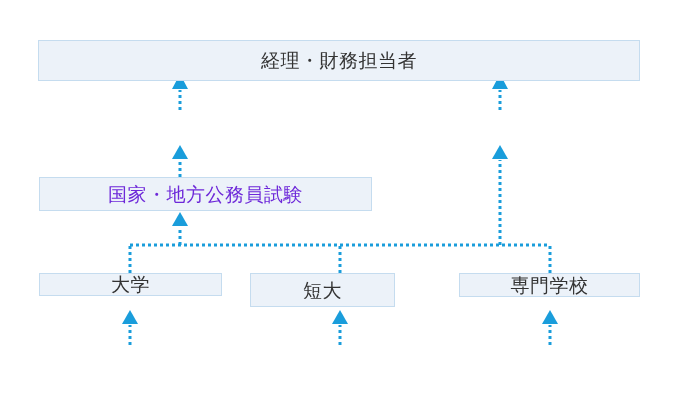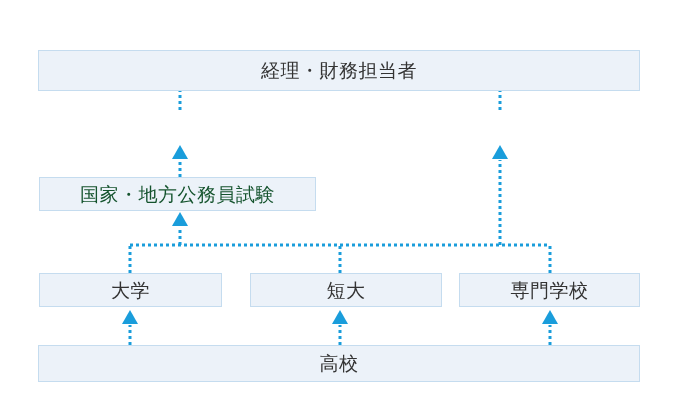--- a/index.html
+++ b/index.html
@@ -90,27 +90,26 @@
       <line x1="340" y1="345" x2="340" y2="325" stroke="#1a9ddb" stroke-width="3" stroke-dasharray="3 3"></line>
       <polygon points="340,310 348,324 332,324" fill="#1a9ddb"></polygon>
     </g>
 
     <g>
       <line x1="550" y1="345" x2="550" y2="325" stroke="#1a9ddb" stroke-width="3" stroke-dasharray="3 3"></line>
       <polygon points="550,310 558,324 542,324" fill="#1a9ddb"></polygon>
     </g>
   </svg>
 
-  <div class="node" style="left: 38px; top: 50px; width: 602px; height: 41px; background: rgb(236, 242, 249); border-color: rgb(197, 220, 239); color: rgb(51, 51, 51);">経理・財務担当者</div>
+  <div class="node" style="left: 38px; top: 40px; width: 602px; height: 41px; background: rgb(236, 242, 249); border-color: rgb(197, 220, 239); color: rgb(51, 51, 51);">経理・財務担当者</div>
 
 
 
-  <div class="node" style="left: 39px; top: 177px; width: 277px; height: 34px; background: rgb(236, 242, 249); border-color: rgb(197, 220, 239); color: #14532d;">国家・地方公務員試験</div>
+  <div class="node" style="left: 39px; top: 177px; width: 333px; height: 34px; background: rgb(236, 242, 249); border-color: rgb(197, 220, 239); color: #6d28d9;">国家・地方公務員試験</div>
 
-  <div class="node" style="left: 39px; top: 273px; width: 183px; height: 34px; background: rgb(236, 242, 249); border-color: rgb(197, 220, 239); color: rgb(51, 51, 51);">大学</div>
+  <div class="node" style="left: 39px; top: 273px; width: 183px; height: 23px; background: rgb(236, 242, 249); border-color: rgb(197, 220, 239); color: rgb(51, 51, 51);">大学</div>
 
-  <div class="node" style="left: 250px; top: 273px; width: 192px; height: 34px; background: rgb(236, 242, 249); border-color: rgb(197, 220, 239); color: rgb(51, 51, 51);">短大</div>
+  <div class="node" style="left: 250px; top: 273px; width: 145px; height: 34px; background: rgb(236, 242, 249); border-color: rgb(197, 220, 239); color: rgb(51, 51, 51);">短大</div>
 
-  <div class="node" style="left: 459px; top: 273px; width: 181px; height: 34px; background: rgb(236, 242, 249); border-color: rgb(197, 220, 239); color: rgb(51, 51, 51);">専門学校</div>
+  <div class="node" style="left: 459px; top: 273px; width: 181px; height: 24px; background: rgb(236, 242, 249); border-color: rgb(197, 220, 239); color: rgb(51, 51, 51);">専門学校</div>
 
-  <div class="node" style="left: 38px; top: 345px; width: 602px; height: 37px; background: rgb(236, 242, 249); border-color: rgb(197, 220, 239); color: rgb(51, 51, 51);">高校</div>
 
 </div>
 
 </body></html>

